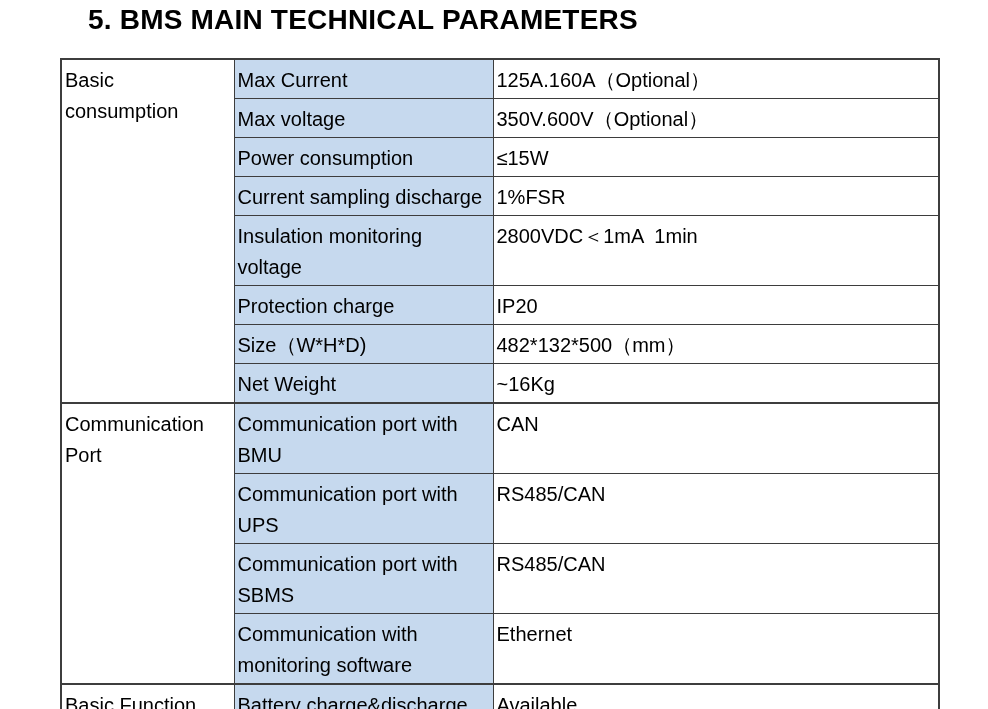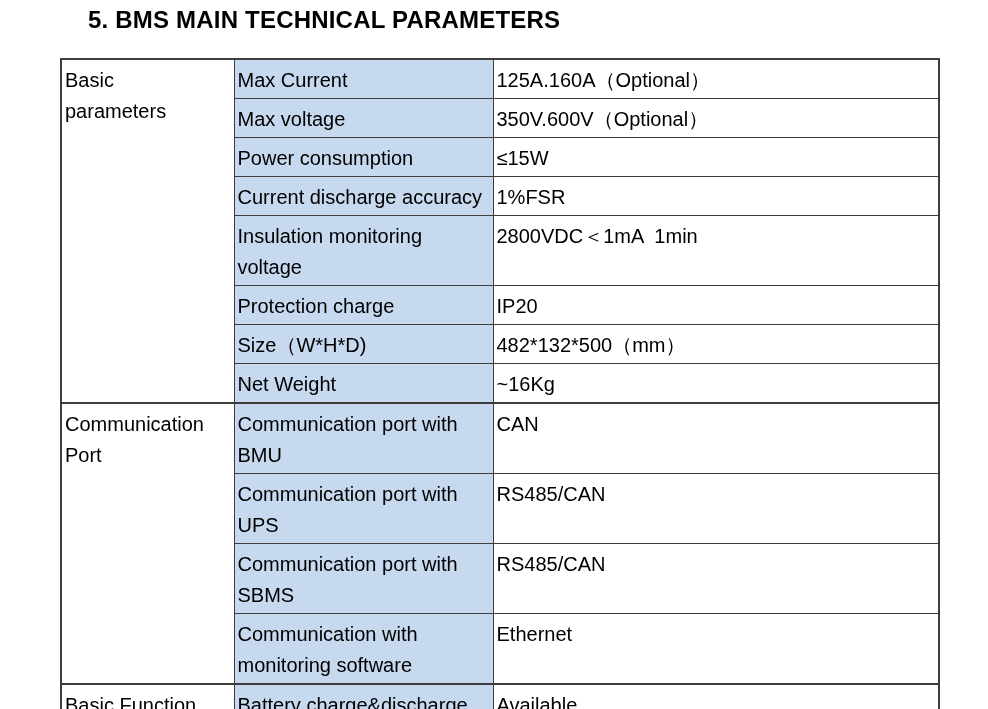--- a/index.html
+++ b/index.html
@@ -13,21 +13,21 @@
     color: var(--text, #000000);
   }
   .page {
     position: relative;
     width: 988px;
     height: 709px;
     background: var(--page_bg, #ffffff);
   }
   .title {
     margin: 5px 0 0 88px;
-    font-size: 24px;
+    font-size: 28px;
     line-height: 29px;
     font-weight: bold;
     letter-spacing: 0.2px;
   }
   table.spec {
     border-collapse: collapse;
     table-layout: fixed;
     margin: 24px 0 0 60px;
     width: 878px;
     border: 2px solid var(--border, #3d3d3d);
@@ -69,21 +69,21 @@
     <colgroup>
       <col style="width:173px">
       <col style="width:259px">
       <col style="width:446px">
     </colgroup>
     <tbody>
 
       <tr style="height:37px">
         <td class="cat" rowspan="8">
           <div class="ln">Basic</div>
-          <div class="ln">parameters</div>
+          <div class="ln">consumption</div>
         </td>
         <td class="param">
           <div class="ln">Max Current</div>
         </td>
         <td class="val">
           <div class="ln">125A.160A（Optional）</div>
         </td>
       </tr>
       <tr style="height:38px">
         <td class="param">
@@ -96,21 +96,21 @@
       <tr style="height:33px">
         <td class="param">
           <div class="ln">Power consumption</div>
         </td>
         <td class="val">
           <div class="ln">≤15W</div>
         </td>
       </tr>
       <tr style="height:33px">
         <td class="param">
-          <div class="ln">Current discharge accuracy</div>
+          <div class="ln">Current sampling discharge</div>
         </td>
         <td class="val">
           <div class="ln">1%FSR</div>
         </td>
       </tr>
       <tr style="height:65px">
         <td class="param">
           <div class="ln">Insulation monitoring</div>
           <div class="ln">voltage</div>
         </td>

